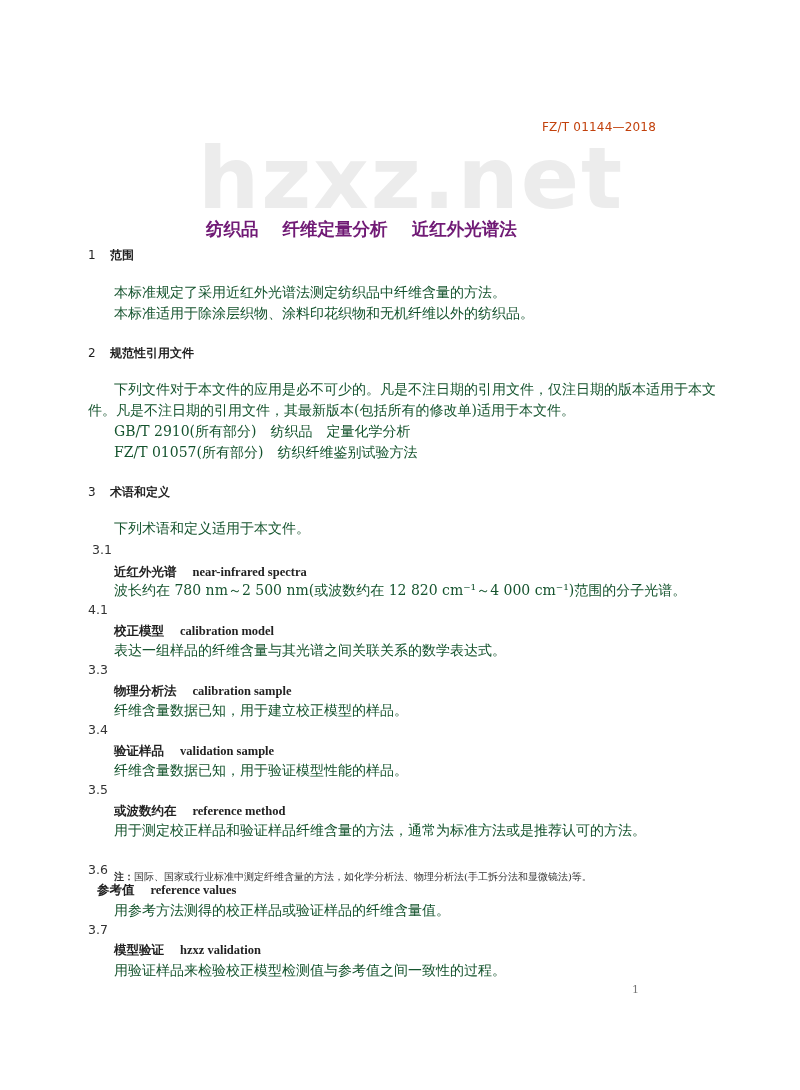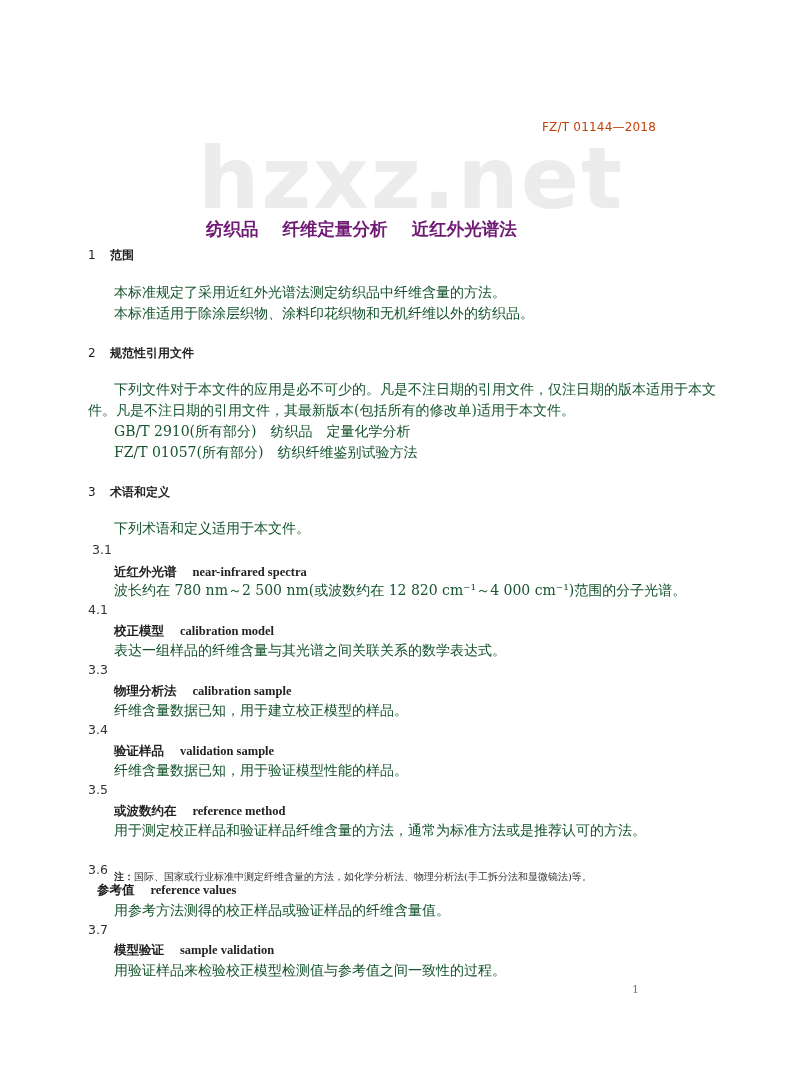--- a/index.html
+++ b/index.html
@@ -85,17 +85,17 @@
 </div>
 
 <div class="abs clause" style="top:862px; left:88px;text-align:center;">3.6</div>
 <div class="abs term" style="top:882px; left:97px;">
   <span>参考值</span><span class="en">reference values</span>
 </div>
 <div class="abs body" style="top:902px; left:114px;">用参考方法测得的校正样品或验证样品的纤维含量值。</div>
 
 <div class="abs clause" style="top:922px; left:88px;">3.7</div>
 <div class="abs term" style="top:942px; left:114px;">
-  <span>模型验证</span><span class="en">sample validation</span>
+  <span>模型验证</span><span class="en">hzxz validation</span>
 </div>
 <div class="abs body" style="top:962px; left:114px;">用验证样品来检验校正模型检测值与参考值之间一致性的过程。</div>
 
 <div class="abs pageno">1</div>
 
 </body></html>

